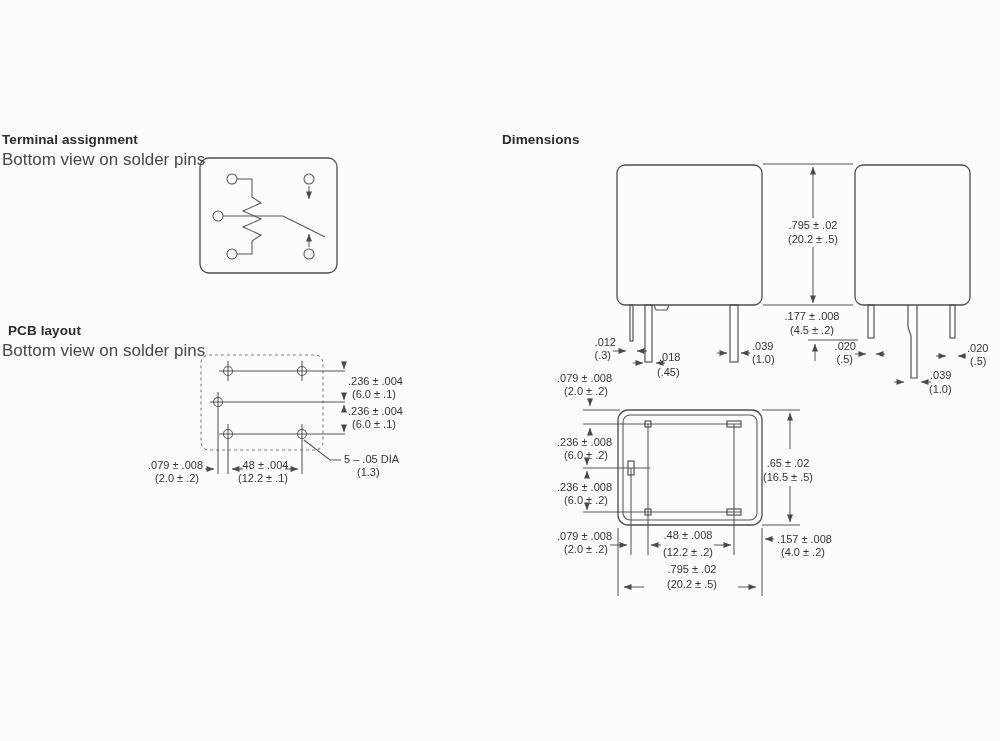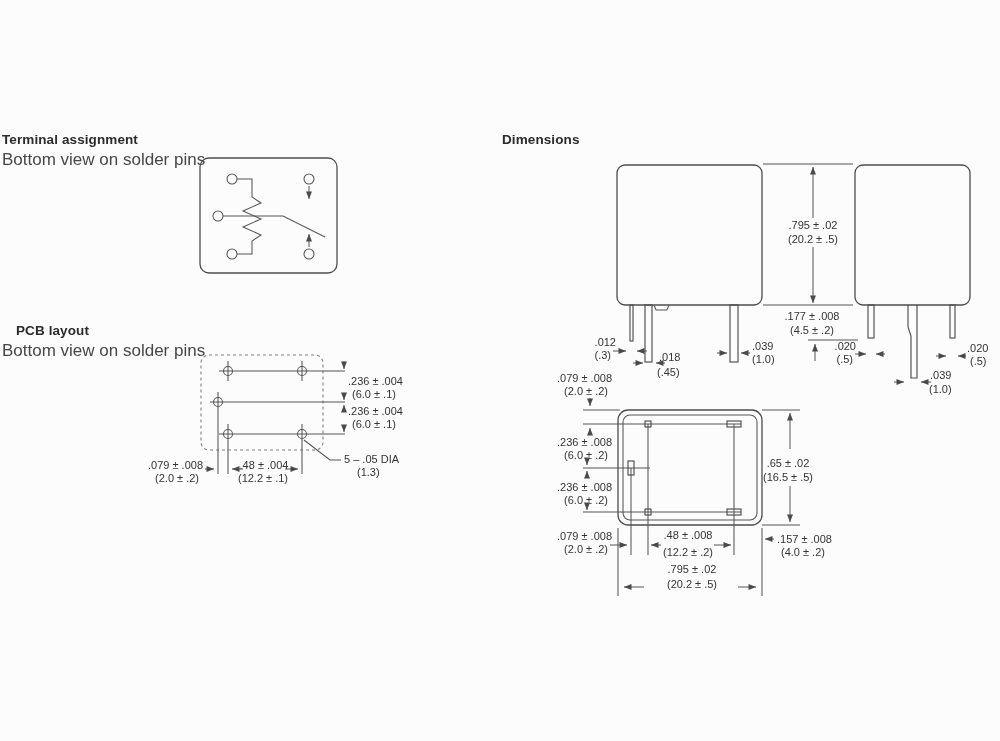--- a/index.html
+++ b/index.html
@@ -17,21 +17,21 @@
   .mid{text-anchor:middle;}
   .end{text-anchor:end;}
 </style>
 </head>
 <body>
 
 <div class="page">
 
   <div class="head" style="left:2px;top:132px;">Terminal assignment</div>
   <div class="sub" style="left:2px;top:150px;">Bottom view on solder pins</div>
-  <div class="head" style="left:16px;top:323px;">PCB layout</div>
+  <div class="head" style="left:8px;top:323px;">PCB layout</div>
   <div class="sub" style="left:2px;top:341px;">Bottom view on solder pins</div>
   <div class="head" style="left:483px;top:132px;margin-left:19px;">Dimensions</div>
 
   <svg width="1000" height="741" viewBox="0 0 1000 741">
     <defs>
       <marker id="arw" viewBox="0 0 10 10" refX="10" refY="5" markerWidth="8.5" markerHeight="7.5" orient="auto" markerUnits="userSpaceOnUse">
         <path d="M0,1 L10,5 L0,9 z" fill="#4a4a4a"></path>
       </marker>
     </defs>
 

